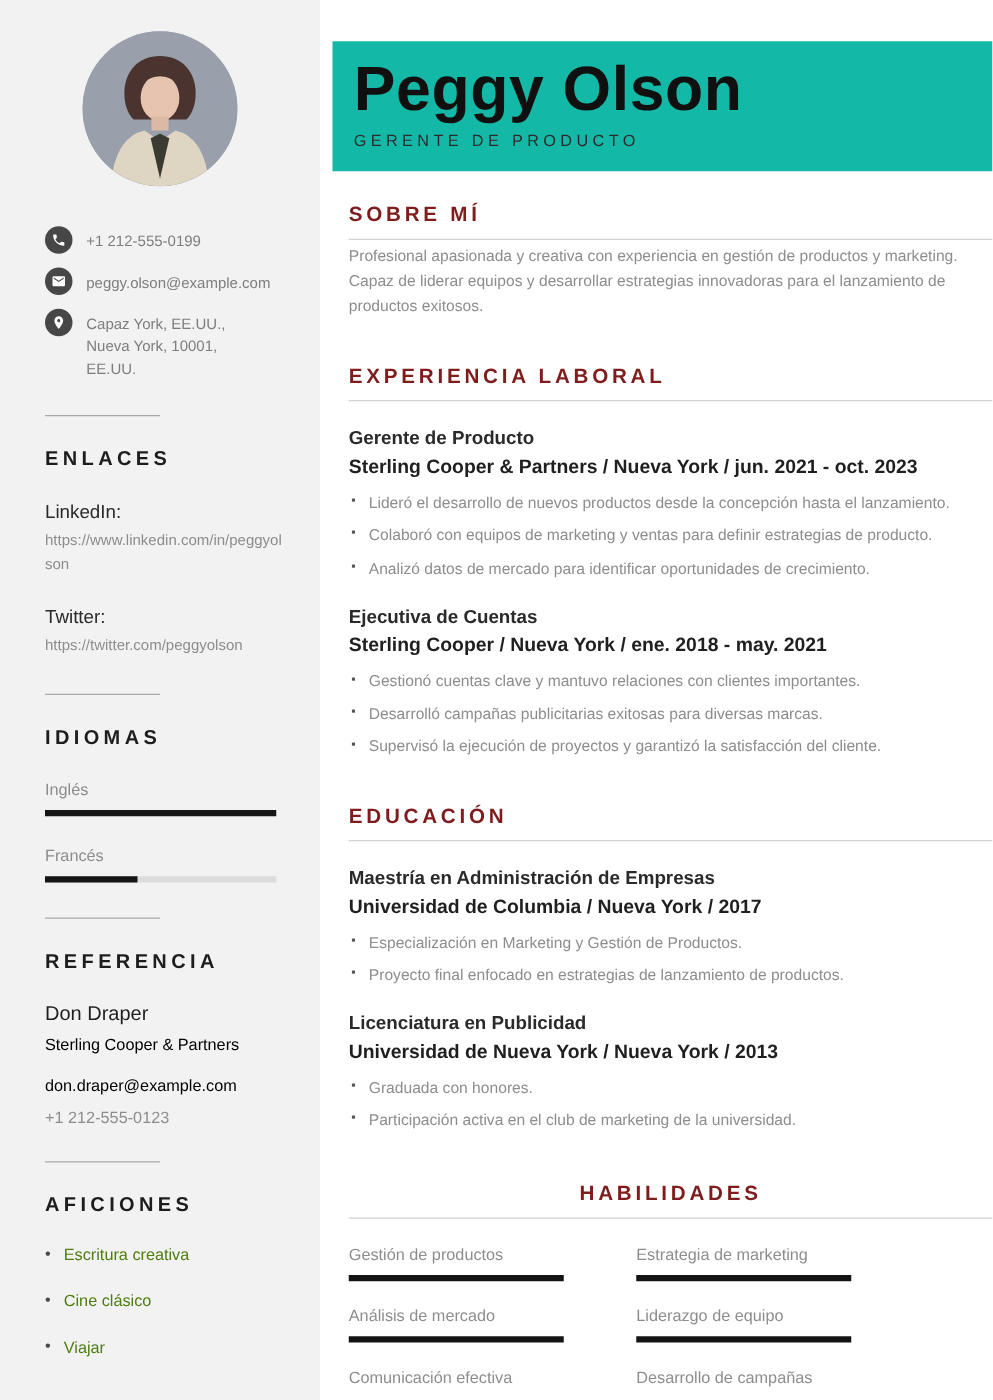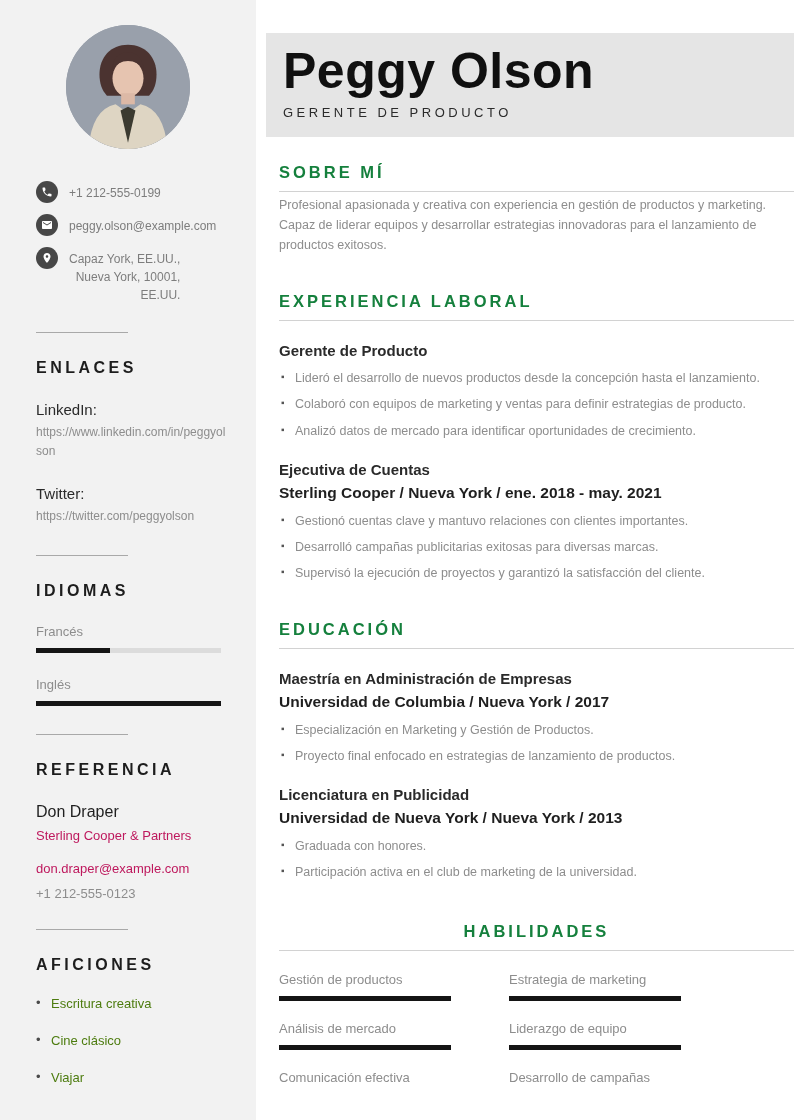--- a/index.html
+++ b/index.html
@@ -11,21 +11,21 @@
   }
   .page { display:flex; width:794px; height:1120px; }
 
   
   .sidebar { width:256px; flex:0 0 256px; background:#f2f2f2; height:1120px; }
   .photo {
     width:124px; height:124px; border-radius:50%; overflow:hidden;
     margin:25px auto 0; background:#9aa1ac;
   }
   .photo svg { display:block; width:100%; height:100%; }
-  .contact { margin:32px 0 0 36px;text-align:right; }
+  .contact { margin:32px 0 0 36px; }
   .crow { display:flex; align-items:flex-start; margin-bottom:11px; }
   .cicon {
     width:22px; height:22px; border-radius:50%; background:#474747;
     display:flex; align-items:center; justify-content:center; flex:0 0 22px;
     margin-right:11px;
   }
   .cicon svg { width:12px; height:12px; fill:#ffffff; }
   .ctext { font-size:12px; color:#7d7d7d; line-height:1.5; padding-top:3px; }
   .ctext span { display:block; }
   .sdiv { border:0; border-top:1px solid #a9a9a9; width:92px; margin:28px 0 0 36px; }
@@ -35,39 +35,39 @@
   }
   .link-label { margin:24px 0 0 36px; font-size:15px; color:#2a2a2a; font-weight:500; }
   .link-url {
     margin:5px 0 0 36px; font-size:12px; color:#8d8d8d; width:192px;
     word-break:break-all; line-height:1.6;
   }
   .lang-label { margin:24px 0 0 36px; font-size:13px; color:#8d8d8d; }
   .lang-bar { margin:9px 0 0 36px; width:185px; height:5px; background:#dcdcdc; }
   .lang-fill { height:100%; background:#151515; }
   .ref-name { margin:24px 0 0 36px; font-size:16px; color:#1f1f1f; font-weight:500; }
-  .ref-line { margin:7px 0 0 36px; font-size:13px; color:#be185d; }
+  .ref-line { margin:7px 0 0 36px; font-size:13px; color:#000000; }
   .ref-line + .ref-line { margin-top:18px; }
   .ref-phone { margin:10px 0 0 36px; font-size:13px; color:#8d8d8d; }
   .hobby-list { margin:8px 0 0 36px; padding:0; list-style:none; }
   .hobby-list li {
     margin-top:22px; font-size:13px; color:#4d7c0f; position:relative; padding-left:15px;
   }
   .hobby-list li::before { content:"•"; position:absolute; left:0; top:-1px; color:#4a4a4a; }
 
   
   .main { flex:1; background:#ffffff; }
   .band {
-    margin:33px 0 0 10px; height:104px; background:#e5e5e5;
+    margin:33px 0 0 10px; height:104px; background:#14b8a6;
     padding:13px 0 0 17px;
   }
   .band h1 { margin:0; font-size:50px; line-height:1.0; font-weight:700; color:#101010; letter-spacing:0.5px; }
   .role { margin-top:9px; font-size:13px; letter-spacing:3.5px; color:#2b2b2b; font-weight:500; }
   .content { padding-left:23px; }
-  .main-h { margin:0; font-size:16.5px; letter-spacing:3px; font-weight:700; color:#15803d; }
+  .main-h { margin:0; font-size:16.5px; letter-spacing:3px; font-weight:700; color:#7f1d1d; }
   .mt-about { margin-top:26px; }
   .mt-exp { margin-top:37px; }
   .mt-edu { margin-top:38px; }
   .mt-skill { margin-top:40px;text-align:center; }
   .rule { border:0; border-top:1px solid #d2d2d2; margin:9px 0 0 0; }
   .about-p {
     margin:4px 0 0; font-size:12.5px; line-height:1.58; color:#8d8d8d; padding-right:25px;
   }
   .entry { margin-top:21px; }
   .entry-title { font-size:15px; font-weight:600; color:#2a2a2a; }
@@ -144,29 +144,29 @@
     </div>
     <div>
       <div class="link-label">Twitter:</div>
       <div class="link-url">https://twitter.com/peggyolson</div>
     </div>
 
     <hr class="sdiv">
 
     <h2 class="side-h">IDIOMAS</h2>
     <div>
+      <div class="lang-label">Inglés</div>
+      <div class="lang-bar">
+        <div class="lang-fill" style="width: 100%;"></div>
+      </div>
+    </div>
+    <div>
       <div class="lang-label">Francés</div>
       <div class="lang-bar">
         <div class="lang-fill" style="width: 40%;"></div>
-      </div>
-    </div>
-    <div>
-      <div class="lang-label">Inglés</div>
-      <div class="lang-bar">
-        <div class="lang-fill" style="width: 100%;"></div>
       </div>
     </div>
 
     <hr class="sdiv">
 
     <h2 class="side-h">REFERENCIA</h2>
     <div class="ref-name">Don Draper</div>
     <div class="ref-line">Sterling Cooper &amp; Partners</div>
     <div class="ref-line">don.draper@example.com</div>
     <div class="ref-phone">+1 212-555-0123</div>
@@ -195,20 +195,21 @@
         <hr class="rule">
         <p class="about-p">Profesional apasionada y creativa con experiencia en gestión de productos y marketing. Capaz de liderar equipos y desarrollar estrategias innovadoras para el lanzamiento de productos exitosos.</p>
       </section>
 
       <section>
         <h2 class="main-h mt-exp">EXPERIENCIA LABORAL</h2>
         <hr class="rule">
 
         <div class="entry">
           <div class="entry-title">Gerente de Producto</div>
+          <div class="entry-meta">Sterling Cooper &amp; Partners / Nueva York / jun. 2021 - oct. 2023</div>
           <ul class="blist">
             <li>Lideró el desarrollo de nuevos productos desde la concepción hasta el lanzamiento.</li>
             <li>Colaboró con equipos de marketing y ventas para definir estrategias de producto.</li>
             <li>Analizó datos de mercado para identificar oportunidades de crecimiento.</li>
           </ul>
         </div>
 
         <div class="entry">
           <div class="entry-title">Ejecutiva de Cuentas</div>
           <div class="entry-meta">Sterling Cooper / Nueva York / ene. 2018 - may. 2021</div>

